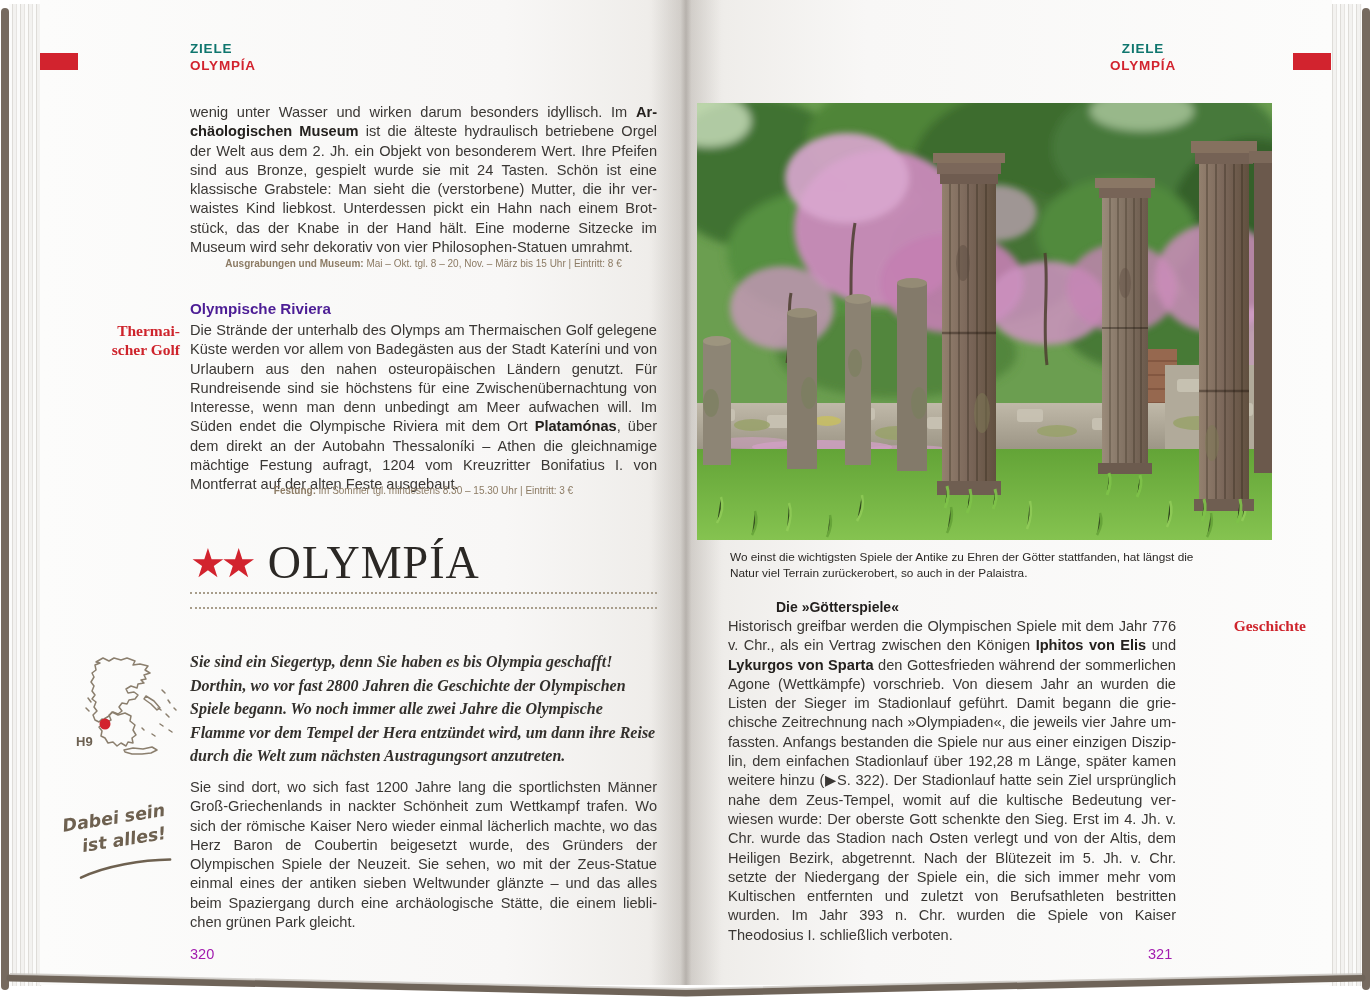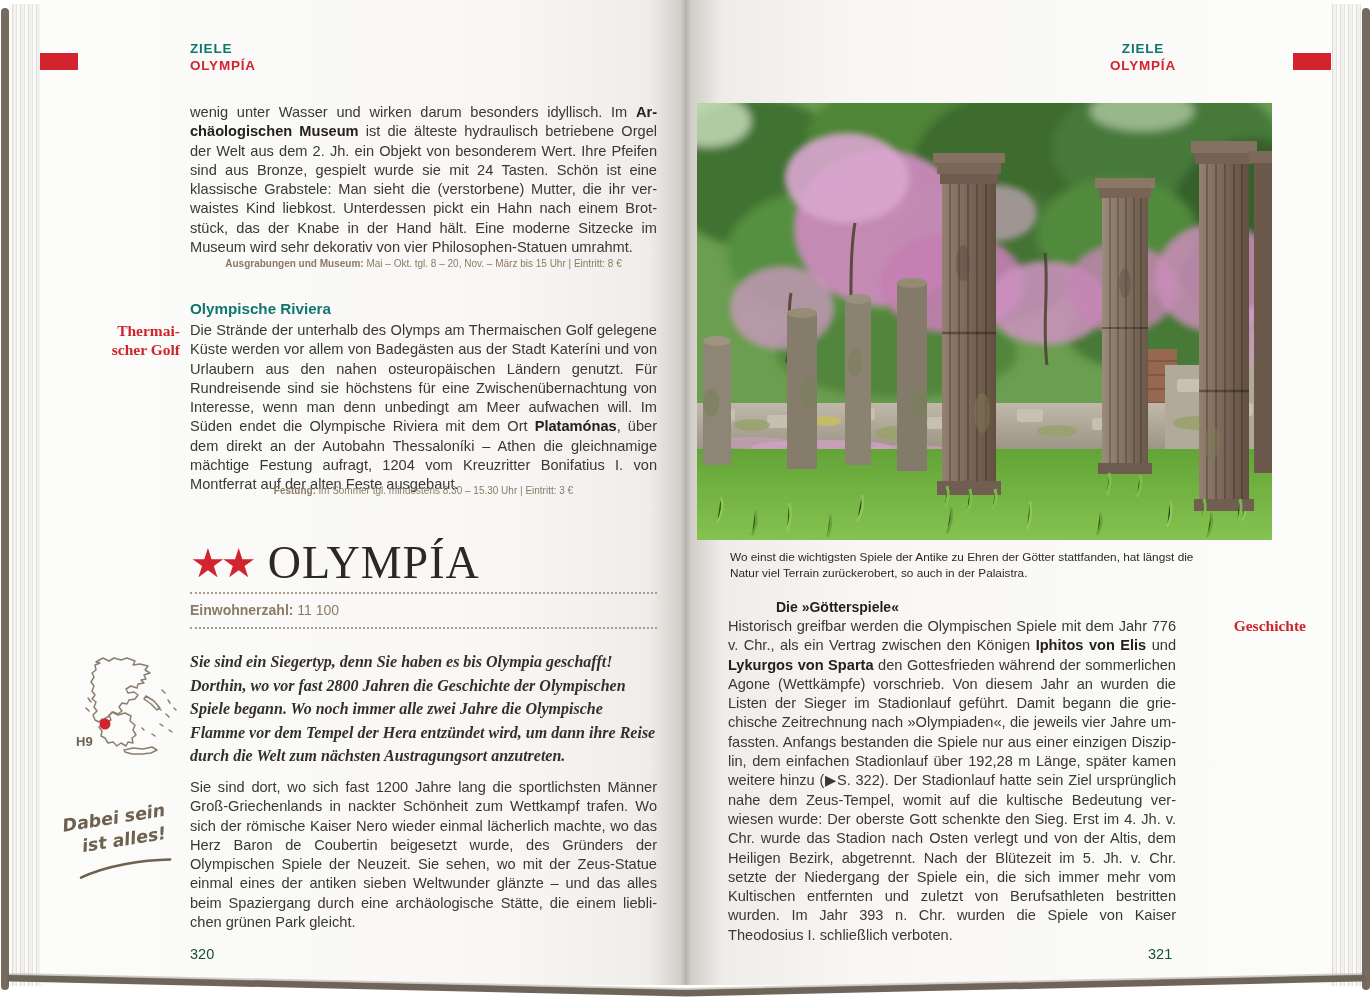--- a/index.html
+++ b/index.html
@@ -44,21 +44,21 @@
   .kicker { font-size:13.5px; font-weight:bold; letter-spacing:0.8px; color:#0f766e; line-height:17px; }
   .kicker-sub { font-size:13.5px; font-weight:bold; letter-spacing:0.8px; color:#d2232e; line-height:17px; }
   .tab-marker { position:absolute; background:#d2232e; }
   .bodytext {
     font-size:14.6px; line-height:19.3px; color:#3a3734;
     text-align:justify; hyphens:manual;
   }
   .bodytext b { color:#24211e; }
   .infoline { font-size:10px; line-height:26px; color:#8c7b64; text-align:center; }
   .infoline b { color:#8c7b64; font-weight:bold; }
-  .subheading { font-size:15.2px; font-weight:bold; color:#0f766e; }
+  .subheading { font-size:15.2px; font-weight:bold; color:#4c1d95; }
   .margin-note {
     font-family:"Liberation Serif", serif; font-weight:bold;
     color:#ce242c; font-size:15.5px; line-height:19px; text-align:right;
   }
   .big-heading { display:flex; align-items:center; }
   .big-heading .stars {
     color:#d2232e; font-size:40px; letter-spacing:-5px; line-height:40px; margin-right:16px;
   }
   .big-heading .title {
     font-family:"Liberation Serif", serif; font-size:46px; line-height:46px;
@@ -75,21 +75,21 @@
     font-size:16px; line-height:23.5px; color:#33302c; text-align:left;
   }
   .handwritten {
     transform:rotate(-9deg); color:#6e6150;
     font-style:italic; font-weight:bold; font-size:17.5px; line-height:23px;
     font-family:"DejaVu Sans", sans-serif;
   }
   .handwritten .hw2 { padding-left:16px; }
   .caption { font-size:11.8px; line-height:15.8px; color:#2c2926; }
   .section-heading { font-size:14px; font-weight:bold; color:#211e1c; }
-  .pagenum { font-size:14.5px; color:#14532d; }
+  .pagenum { font-size:14.5px; color:#a21caf; }
   .photo-frame { position:absolute; overflow:hidden; }
 </style>
 </head>
 <body>
 
 <div class="book-rim-left"></div>
 <div class="book-rim-right"></div>
 <div class="page-stack left"></div>
 <div class="page-stack right"></div>
 <div class="page left"></div>
@@ -116,21 +116,20 @@
 <div class="abs bodytext" style="left:190px; top:321px; width:467px;"><span>Die Strände der unterhalb des Olymps am Thermaischen Golf gelege­ne Küste werden vor allem von Badegästen aus der Stadt Kateríni und von Urlaubern aus den nahen osteuropäischen Ländern genutzt. Für Rundreisende sind sie höchstens für eine Zwischenübernachtung von Interesse, wenn man denn unbedingt am Meer aufwachen will. Im Süden endet die Olympische Riviera mit dem Ort </span><b>Platamónas</b><span>, über dem direkt an der Autobahn Thessaloníki – Athen die gleichnamige mächtige Festung aufragt, 1204 vom Kreuzritter Bonifatius I. von Montferrat auf der alten Feste ausgebaut.</span></div>
 
 <div class="abs infoline" style="left:190px; top:478px; width:467px;"><b>Festung:</b><span> im Sommer tgl. mindestens 8.30 – 15.30 Uhr | Eintritt: 3 €</span></div>
 
 <div class="abs big-heading" style="left:190px; top:540px;">
   <span class="stars">★★</span>
   <span class="title">OLYMPÍA</span>
 </div>
 
 <div class="abs facts" style="left:190px; top:592px; width:467px;">
-  <div class="fline"><b>Einwohnerzahl:</b><span> 11 100</span></div>
 </div>
 
 <div class="abs intro-italic" style="left:190px; top:650px; width:467px;">Sie sind ein Siegertyp, denn Sie haben es bis Olympia geschafft! Dorthin, wo vor fast 2800 Jahren die Geschichte der Olympischen Spiele begann. Wo noch immer alle zwei Jahre die Olympische Flamme vor dem Tempel der Hera entzündet wird, um dann ihre Reise durch die Welt zum nächsten Austragungsort anzutreten.</div>
 
 <div class="abs" style="left:72px; top:650px;">
   <svg width="112" height="118" viewBox="0 0 112 118">
     <g fill="none" stroke="#8b7f6e" stroke-width="1.5" stroke-linejoin="round" stroke-linecap="round">
       <path d="M24,12 l7,-4 6,3 5,-3 7,2 6,-2 8,3 -2,4 7,-1 8,2 -3,4 5,3 -6,2 2,4 -5,1 3,3 -6,1 -1,4 -6,-2 -5,3 2,4 6,-1 4,3 -3,4 -6,1 -2,4 -5,-1 -3,4 3,4 -4,3 -5,-2 -4,3 2,5 -4,2 -5,-3 -3,3 -4,-2 -2,-5 4,-4 -3,-4 2,-5 -4,-3 3,-4 -3,-4 2,-5 -3,-4 3,-5 -2,-4 4,-3 -1,-5 5,-2 z"></path>
       <path d="M40,62 l6,3 7,-2 6,3 -1,5 5,4 -2,5 3,5 -4,3 1,5 -5,-1 -2,4 -5,-3 -4,3 -4,-4 -5,1 -3,-5 -4,-2 1,-5 -3,-4 4,-3 1,-5 5,-3 z"></path>
       <path d="M74,46 l8,5 6,7 -3,2 -6,-6 -7,-5 z"></path>

